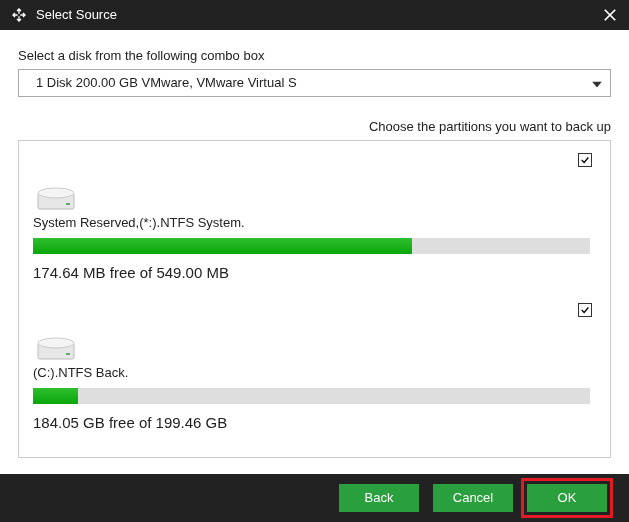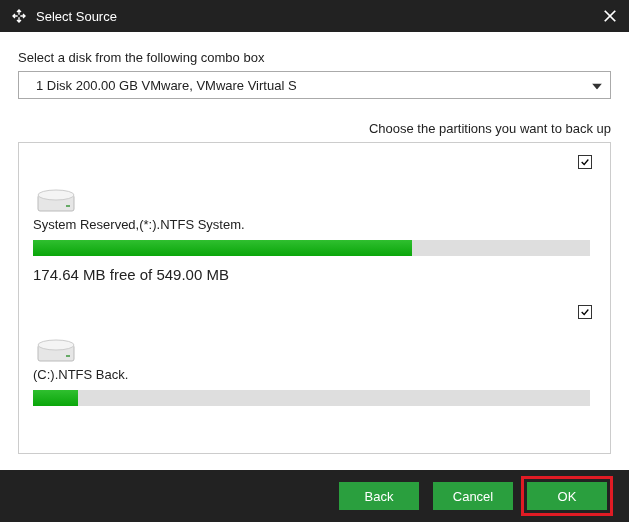--- a/index.html
+++ b/index.html
@@ -103,20 +103,21 @@
               <rect x="2" y="8" width="36" height="16" rx="2" fill="#e6e6e6" stroke="#bbb"></rect>
               <ellipse cx="20" cy="8" rx="18" ry="5" fill="#f4f4f4" stroke="#ccc"></ellipse>
               <rect x="30" y="18" width="4" height="2" fill="#6a6"></rect>
             </svg>
         </div>
         <div class="pinfo">
           <div class="pname">(C:).NTFS Back.</div>
           <div class="bar">
             <div class="fill" style="width:8%"></div>
           </div>
+          <div class="free">184.05 GB free of 199.46 GB</div>
         </div>
       </div>
 
     </div>
     <div style="height:16px"></div>
   </div>
 
   <div class="footer">
     <button class="btn">Back</button>
     <button class="btn">Cancel</button>

